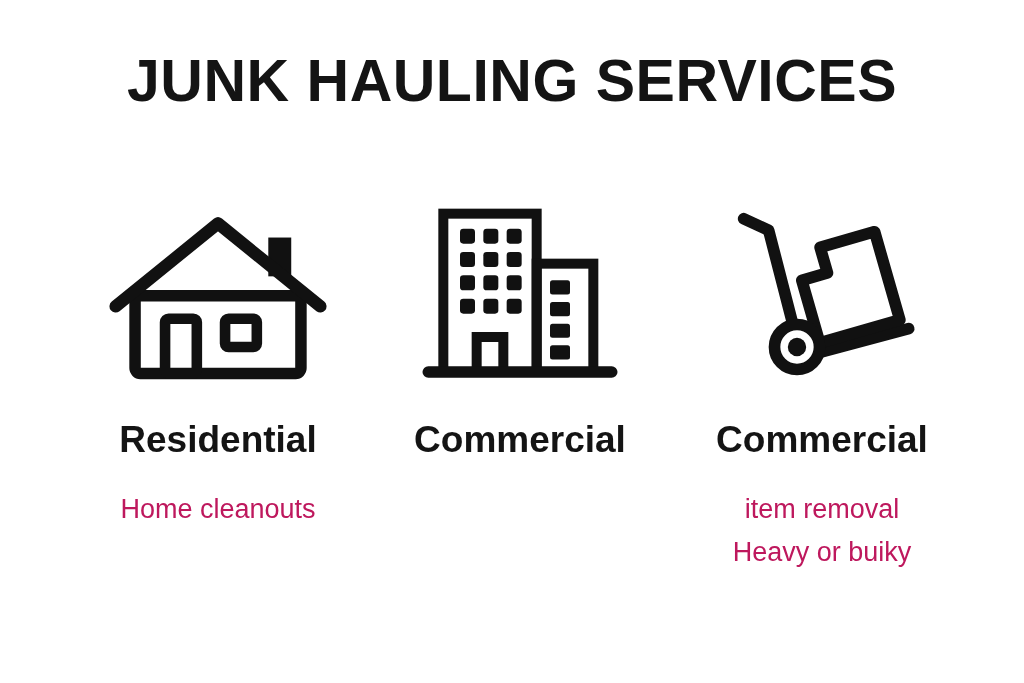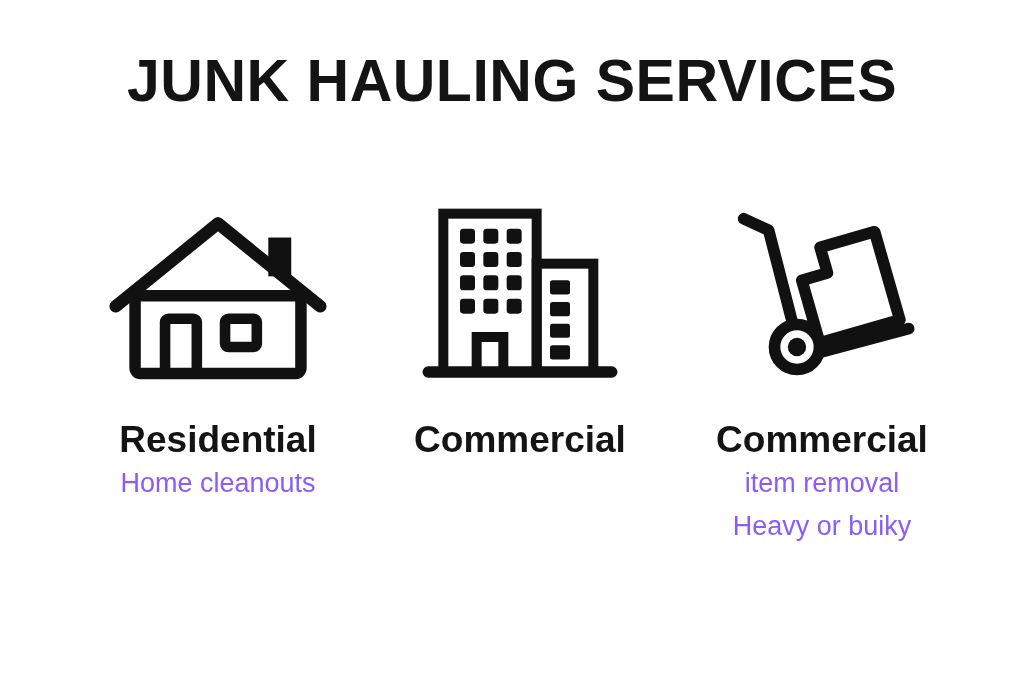--- a/index.html
+++ b/index.html
@@ -51,23 +51,24 @@
   .icon-box svg { display: block; }
   .column-title {
     margin-top: 34px;
     font-size: 37px;
     font-weight: bold;
     color: #141414;
     line-height: 44px;
     text-align: center;
   }
   .column-desc {
+    margin-top: 26px;
     font-size: 27px;
     line-height: 43px;
-    color: #8b5cf6;
+    color: #be185d;
     text-align: center;
     font-weight: normal;
   }
 </style>
 </head>
 <body>
 
 <div class="poster">
 
   <h1 class="title">JUNK HAULING SERVICES</h1>

